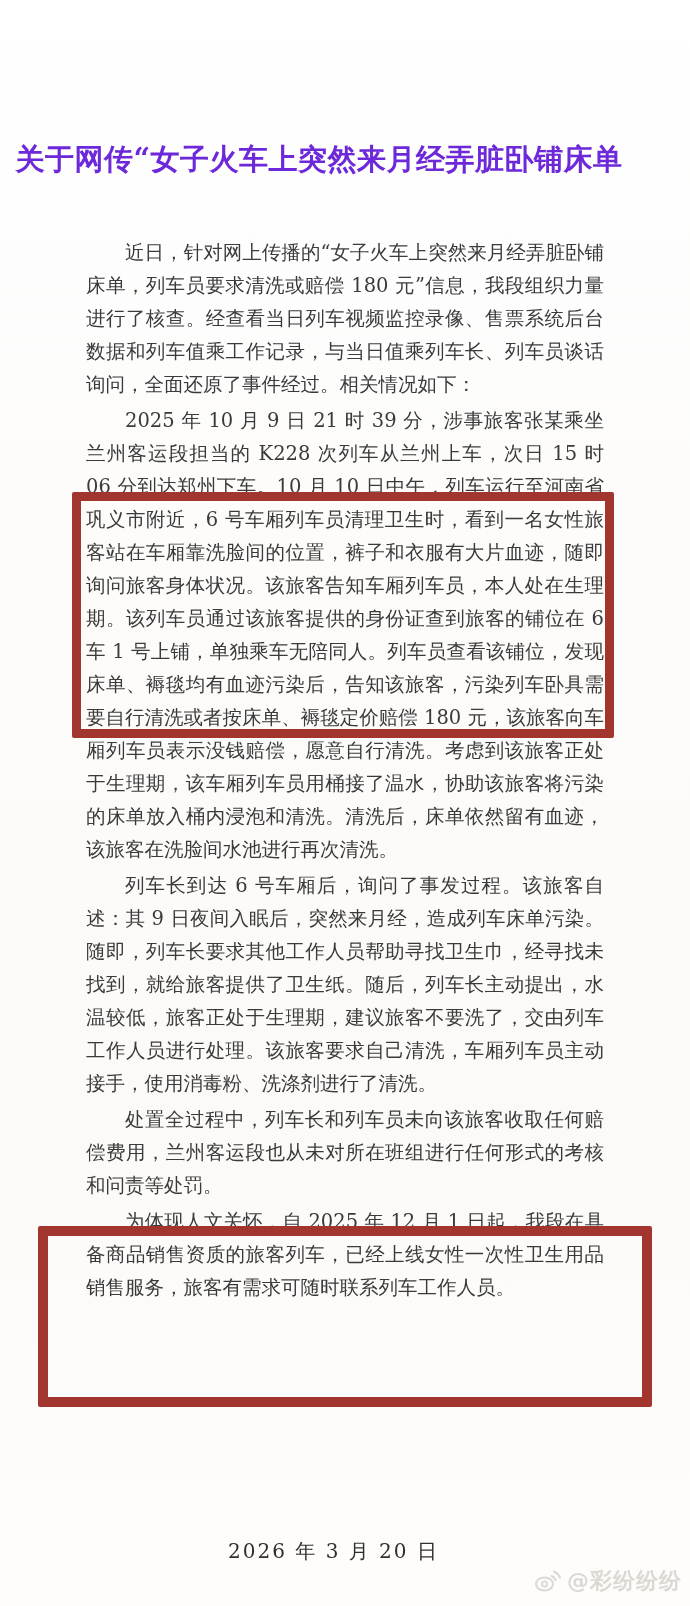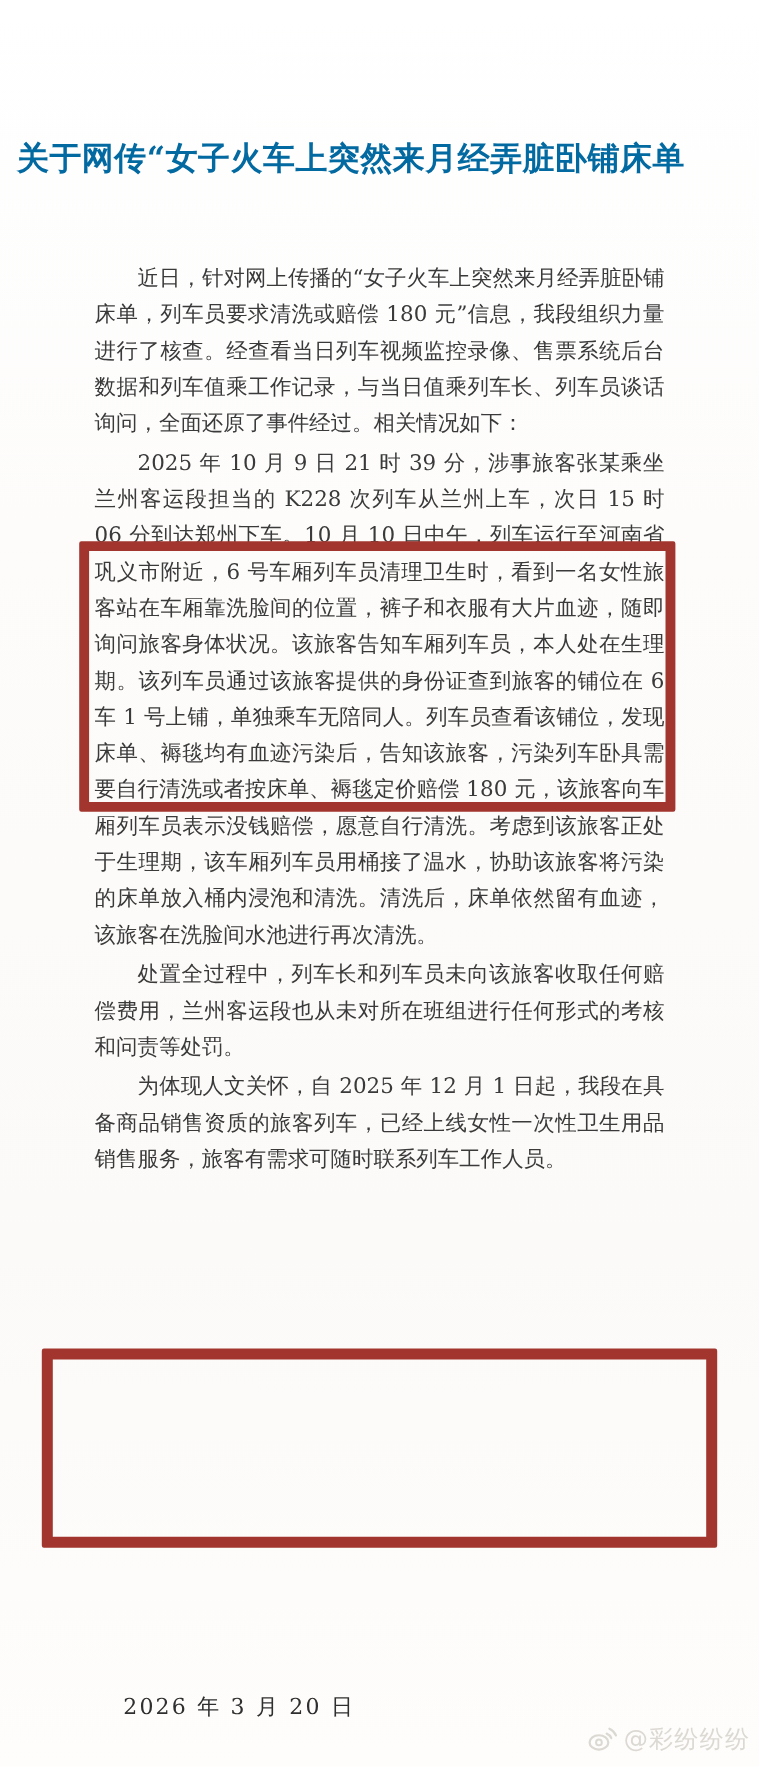--- a/index.html
+++ b/index.html
@@ -2,61 +2,62 @@
 <html><head>
 <meta charset="utf-8">
 <style>
   html,body{margin:0;padding:0;}
   body{
     width:690px;height:1606px;position:relative;overflow:hidden;
     background:linear-gradient(180deg,#ffffff 0%,#fdfcfb 30%,#fbfaf8 70%,#fefdfc 100%);
     font-family:"DejaVu Serif","Liberation Serif",serif;
   }
   .page-title{
-    position:absolute;top:121px;left:0;width:638px;
-    text-align:center;font-weight:700;color:#0369a1;
+    position:absolute;top:136px;left:0;width:638px;
+    text-align:center;font-weight:700;color:#6d28d9;
     font-size:29px;line-height:46px;letter-spacing:.5px;
   }
   .content{
     position:absolute;top:236px;left:86px;width:518px;
     font-size:19.5px;line-height:33px;color:#3a3a3a;
     text-align:justify;
   }
   .content p{margin:0 0 3px 0;text-indent:2em;}
   .highlight-box{
     position:absolute;box-sizing:border-box;
     border:9px solid #a2362f;border-radius:2px;
     pointer-events:none;
   }
   .box-1{left:72px;top:492px;width:542px;height:246px;}
   .box-2{left:38px;top:1226px;width:614px;height:181px;border-width:10px;}
   .doc-date{
     position:absolute;top:1538px;left:0;width:555px;box-sizing:border-box;
-    padding-left:112px;
+    padding-left:112px;text-align:center;
     font-size:20px;color:#2f2f2f;letter-spacing:2px;
   }
   .watermark{
     position:absolute;top:1566px;right:8px;
     display:flex;align-items:center;gap:5px;
-    color:#dcd9d3;font-size:22px;font-weight:400;
+    color:#dcd9d3;font-size:22px;font-weight:700;
     font-family:"DejaVu Sans","Liberation Sans",sans-serif;
     letter-spacing:1px;
   }
   .watermark svg{display:block;}
 </style>
 </head>
 <body>
 
 <div class="page-title">
   <div>关于网传“女子火车上突然来月经弄脏卧铺床单</div>
 </div>
 
 <div class="content">
   <p>近日，针对网上传播的“女子火车上突然来月经弄脏卧铺床单，列车员要求清洗或赔偿 180 元”信息，我段组织力量进行了核查。经查看当日列车视频监控录像、售票系统后台数据和列车值乘工作记录，与当日值乘列车长、列车员谈话询问，全面还原了事件经过。相关情况如下：</p>
   <p>2025 年 10 月 9 日 21 时 39 分，涉事旅客张某乘坐兰州客运段担当的 K228 次列车从兰州上车，次日 15 时 06 分到达郑州下车。10 月 10 日中午，列车运行至河南省巩义市附近，6 号车厢列车员清理卫生时，看到一名女性旅客站在车厢靠洗脸间的位置，裤子和衣服有大片血迹，随即询问旅客身体状况。该旅客告知车厢列车员，本人处在生理期。该列车员通过该旅客提供的身份证查到旅客的铺位在 6 车 1 号上铺，单独乘车无陪同人。列车员查看该铺位，发现床单、褥毯均有血迹污染后，告知该旅客，污染列车卧具需要自行清洗或者按床单、褥毯定价赔偿 180 元，该旅客向车厢列车员表示没钱赔偿，愿意自行清洗。考虑到该旅客正处于生理期，该车厢列车员用桶接了温水，协助该旅客将污染的床单放入桶内浸泡和清洗。清洗后，床单依然留有血迹，该旅客在洗脸间水池进行再次清洗。</p>
+  <p>列车长到达 6 号车厢后，询问了事发过程。该旅客自述：其 9 日夜间入眠后，突然来月经，造成列车床单污染。随即，列车长要求其他工作人员帮助寻找卫生巾，经寻找未找到，就给旅客提供了卫生纸。随后，列车长主动提出，水温较低，旅客正处于生理期，建议旅客不要洗了，交由列车工作人员进行处理。该旅客要求自己清洗，车厢列车员主动接手，使用消毒粉、洗涤剂进行了清洗。</p>
   <p>处置全过程中，列车长和列车员未向该旅客收取任何赔偿费用，兰州客运段也从未对所在班组进行任何形式的考核和问责等处罚。</p>
   <p>为体现人文关怀，自 2025 年 12 月 1 日起，我段在具备商品销售资质的旅客列车，已经上线女性一次性卫生用品销售服务，旅客有需求可随时联系列车工作人员。</p>
 </div>
 
 <div class="highlight-box box-1"></div>
 <div class="highlight-box box-2"></div>
 
 <div class="doc-date">2026 年 3 月 20 日</div>
 
 <div class="watermark">

